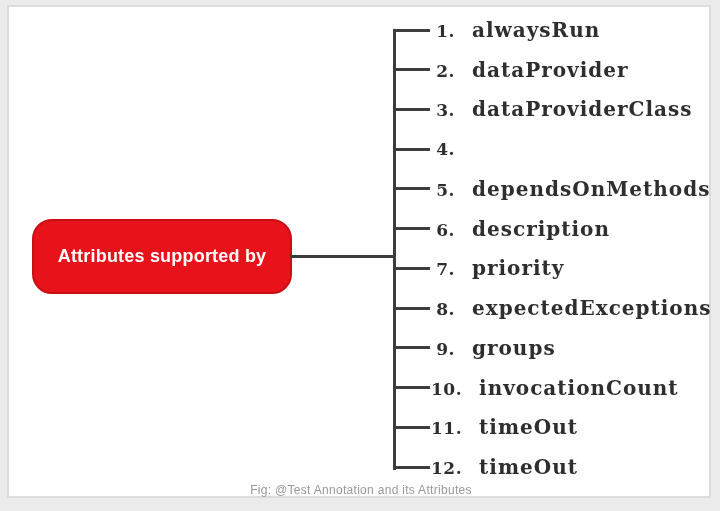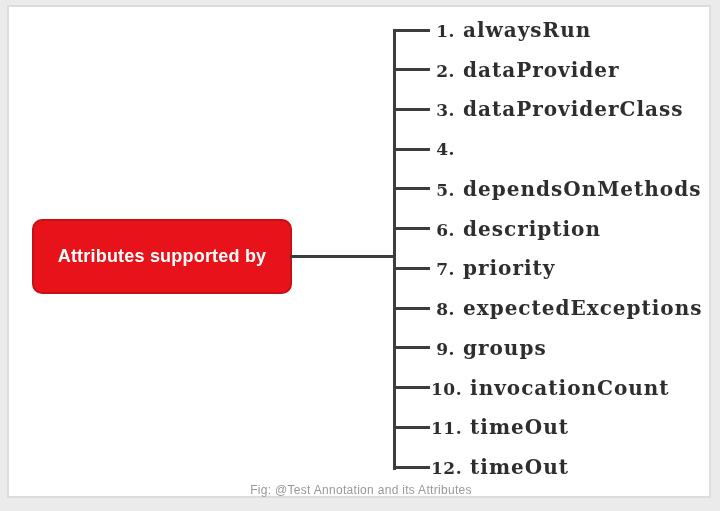--- a/index.html
+++ b/index.html
@@ -23,21 +23,21 @@
     background:#ffffff;
     border:2px solid #dcdcdc;
     box-sizing:border-box;
   }
   
   .root-box{
     position:absolute;left:23px;top:212px;
     width:260px;height:75px;
     background:var(--accent-red);
     border:2px solid var(--accent-red-dark);
-    border-radius:10px;
+    border-radius:20px;
     box-sizing:border-box;
     display:flex;flex-direction:column;
     align-items:center;justify-content:center;
     color:#ffffff;
     font-weight:bold;font-size:18px;line-height:25px;
     text-align:center;
     letter-spacing:.2px;
   }
   
   .connector{
@@ -71,21 +71,21 @@
     font-family:"DejaVu Serif",serif;
     font-weight:bold;
     color:var(--text);
   }
   .num{
     display:inline-block;min-width:24px;
     text-align:right;
     font-size:17px;letter-spacing:.5px;
   }
   .attr-name{
-    margin-left:8px;
+    margin-left:17px;
     font-size:20px;letter-spacing:1px;
   }
   .caption{
     position:absolute;left:0;top:476px;width:704px;
     text-align:center;
     color:var(--caption);
     font-size:12px;letter-spacing:.3px;
   }
 </style>
 </head>

